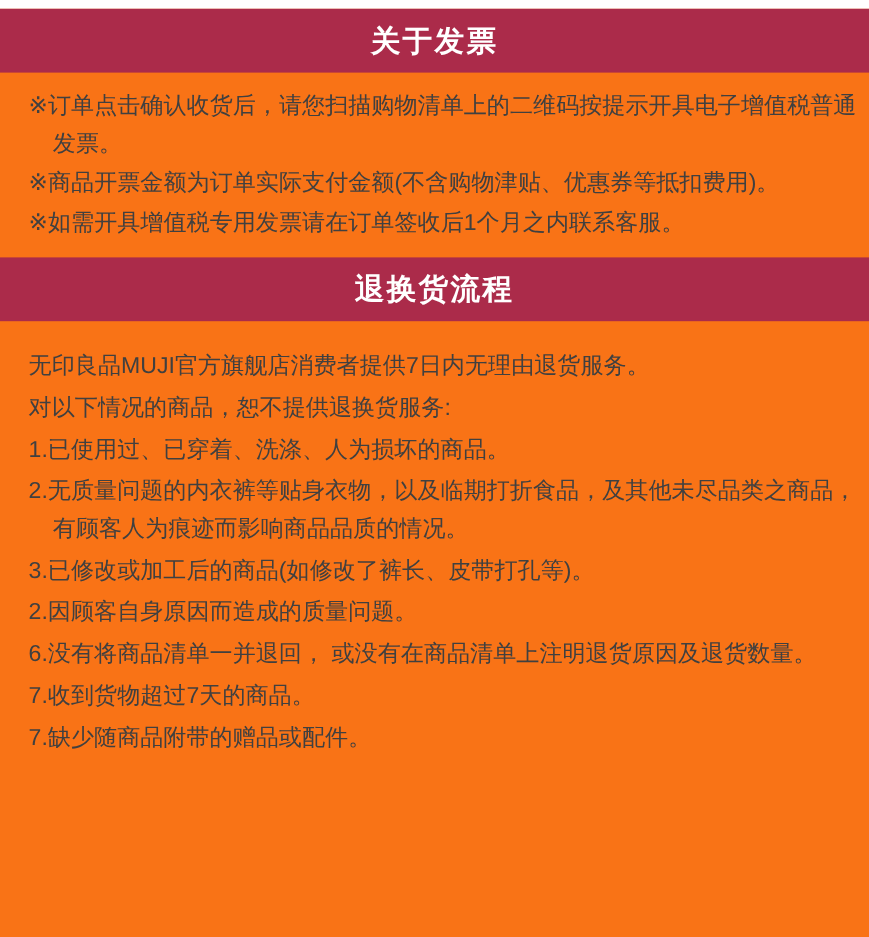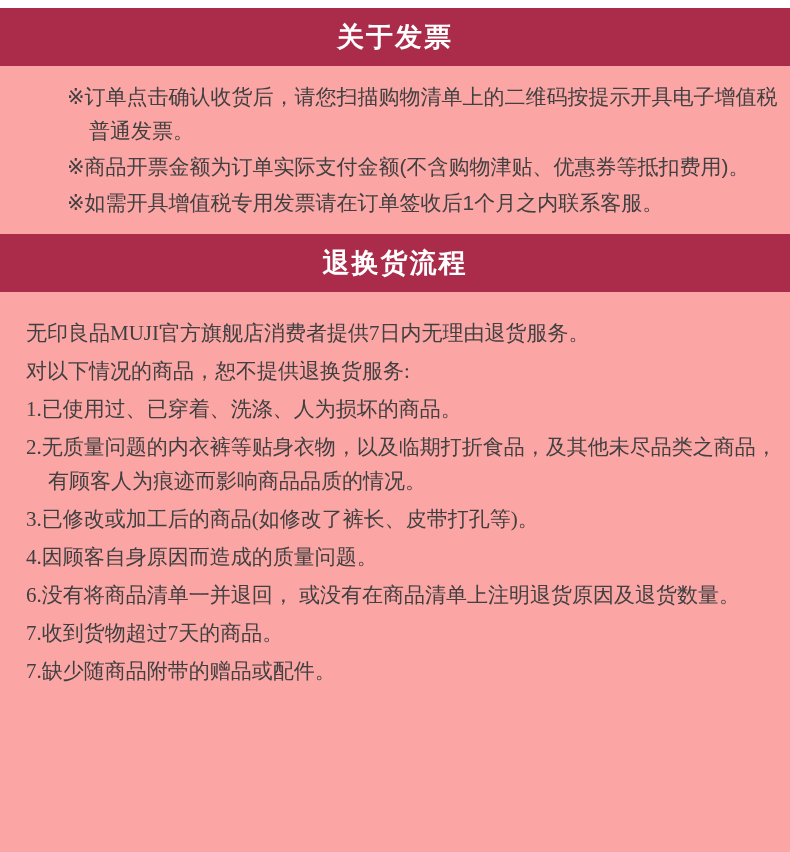--- a/index.html
+++ b/index.html
@@ -4,21 +4,21 @@
 <style>
   html, body {
     margin: 0;
     padding: 0;
     background: #ffffff;
   }
   .page {
     position: relative;
     width: 790px;
     height: 852px;
-    background: #fca5a5;
+    background: #f97316;
     overflow: hidden;
     font-family: "Liberation Sans", "DejaVu Sans", sans-serif;
     color: #404040;
   }
   .top-strip {
     height: 8px;
     background: #ffffff;
   }
   .banner {
     height: 58px;
@@ -29,36 +29,34 @@
   }
   .banner h2 {
     margin: 0;
     color: #ffffff;
     font-size: 27px;
     font-weight: bold;
     letter-spacing: 2px;
   }
   .notes {
     padding: 14px 8px 12px 26px;
-    margin-left: 41px;
   }
   .notes p,
   .returns p {
     margin: 0 0 2px 0;
     font-size: 21px;
     line-height: 34px;
     font-weight: 400;
   }
   .hang {
     padding-left: 22px;
     text-indent: -22px;
   }
   .returns {
     padding: 24px 4px 0 26px;
-    font-family: Liberation Serif, serif;
   }
   .returns p {
     margin-bottom: 4px;
   }
 </style>
 </head>
 <body>
 
 <div class="page">
 
@@ -77,19 +75,19 @@
   <div class="banner">
     <h2>退换货流程</h2>
   </div>
 
   <section class="returns">
     <p>无印良品MUJI官方旗舰店消费者提供7日内无理由退货服务。</p>
     <p>对以下情况的商品，恕不提供退换货服务:</p>
     <p class="hang">1.已使用过、已穿着、洗涤、人为损坏的商品。</p>
     <p class="hang">2.无质量问题的内衣裤等贴身衣物，以及临期打折食品，及其他未尽品类之商品，有顾客人为痕迹而影响商品品质的情况。</p>
     <p class="hang">3.已修改或加工后的商品(如修改了裤长、皮带打孔等)。</p>
-    <p class="hang">4.因顾客自身原因而造成的质量问题。</p>
+    <p class="hang">2.因顾客自身原因而造成的质量问题。</p>
     <p class="hang">6.没有将商品清单一并退回， 或没有在商品清单上注明退货原因及退货数量。</p>
     <p class="hang">7.收到货物超过7天的商品。</p>
     <p class="hang">7.缺少随商品附带的赠品或配件。</p>
   </section>
 
 </div>
 
 </body></html>

